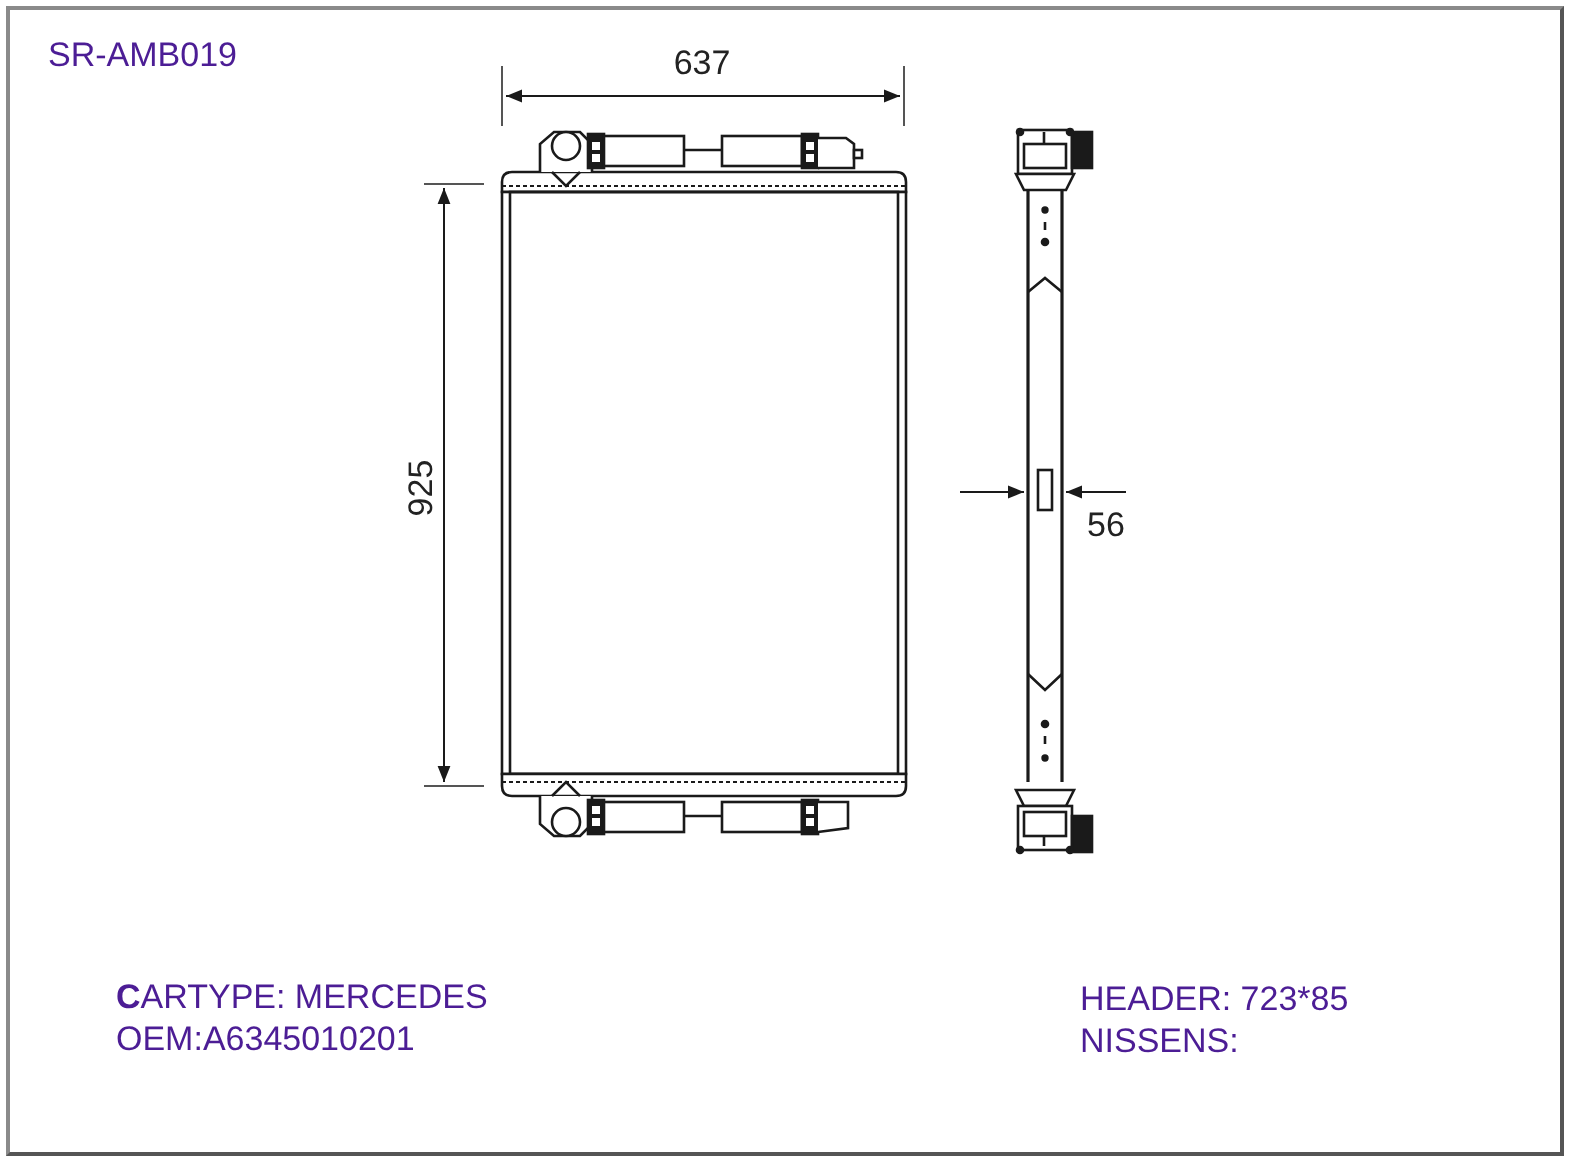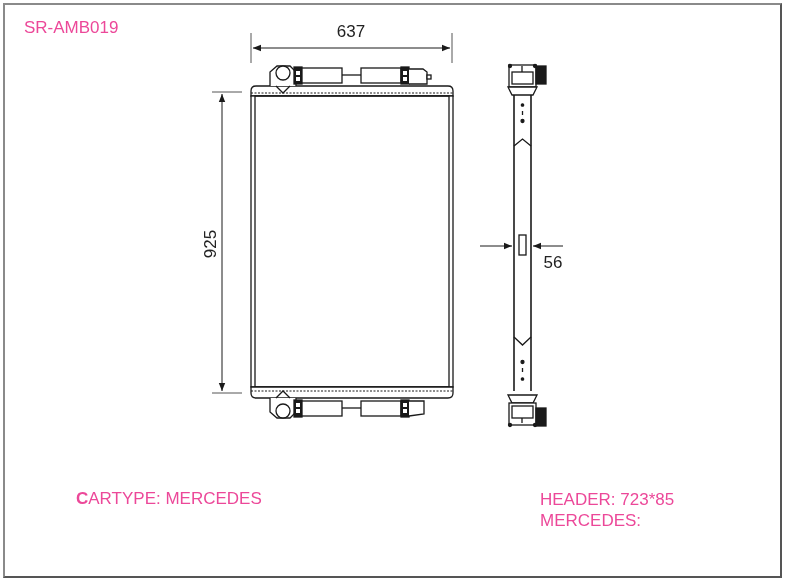--- a/index.html
+++ b/index.html
@@ -1,23 +1,23 @@
 <!DOCTYPE html>
 <html><head>
   <meta charset="utf-8">
   <style>
     html, body { margin: 0; padding: 0; background: #ffffff; }
     body { width: 789px; height: 585px; position: relative; overflow: hidden;
            font-family: "Liberation Sans", sans-serif; color: #1a1a1a; }
     .frame { position: absolute; left: 3px; top: 3px; width: 779px; height: 575px;
              border: 2px solid #8a8a8a; border-right-color: #555; border-bottom-color: #555;
              box-sizing: border-box; background: #fff; }
-    .label { position: absolute; font-size: 17px; line-height: 20px; white-space: nowrap; color: #ec4899; }
+    .label { position: absolute; font-size: 17px; line-height: 20px; white-space: nowrap; color: #4c1d95; }
     .part-no { left: 24px; top: 18px; font-size: 17px; }
-    .specs-left { left: 76px; top: 489px; }
+    .specs-left { left: 58px; top: 489px; }
     .specs-right { left: 540px; top: 490px; }
     .specs-left div, .specs-right div { height: 21px; }
     .first-letter-bold { font-weight: bold; }
     svg.drawing { position: absolute; left: 0; top: 0; }
     .dim-text { font-family: "Liberation Sans", sans-serif; font-size: 17px; fill: #222; }
   </style>
 </head>
 <body>
 
 <div class="frame"></div>
@@ -124,18 +124,19 @@
 
   <g>
     <line x1="480" y1="246" x2="512" y2="246" stroke="#1a1a1a" stroke-width="1" marker-end="url(#arr)"></line>
     <line x1="563" y1="246" x2="533" y2="246" stroke="#1a1a1a" stroke-width="1" marker-end="url(#arr)"></line>
     <text class="dim-text" x="553" y="268" text-anchor="middle">56</text>
   </g>
 </svg>
 
 <div class="label specs-left">
   <div><span class="first-letter-bold">C</span><span>ARTYPE: MERCEDES</span></div>
+  <div>OEM:A6345010201</div>
 </div>
 
 <div class="label specs-right">
   <div>HEADER: 723*85</div>
-  <div>MERCEDES:</div>
+  <div>NISSENS:</div>
 </div>
 
 </body></html>

